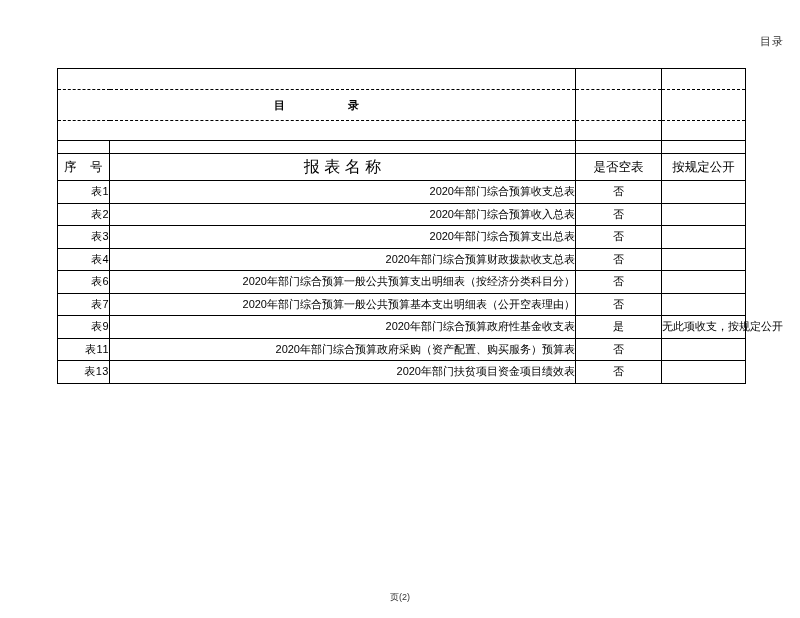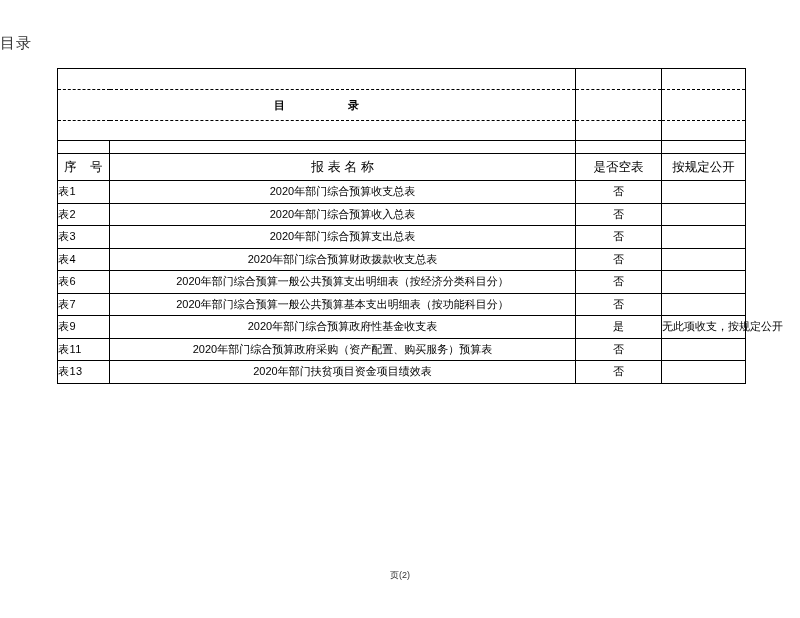--- a/index.html
+++ b/index.html
@@ -19,28 +19,28 @@
     position: relative;
     width: 800px;
     height: 618px;
     background: #ffffff;
   }
   .header-label {
     position: absolute;
     top: 34px;
     left: 0;
     width: 784px;
-    text-align: left;
-    font-size: 15px;
+    text-align: right;
+    font-size: 11px;
     color: #333333;
     letter-spacing: 1px;
   }
   .footer-label {
     position: absolute;
-    top: 569px;
+    top: 591px;
     left: 0;
     width: 800px;
     text-align: center;
     font-size: 9px;
     color: #333333;
   }
   .table-wrap {
     position: absolute;
     left: 57px;
     top: 68px;
@@ -97,32 +97,32 @@
     border-right: 1px solid #000;
     border-top: none;
     border-bottom: none;
   }
   tr.head-row td {
     height: 26px;
     text-align: center;
     font-size: 12.5px;
   }
   tr.head-row td.hname {
-    font-size: 13px;
+    font-size: 16px;
   }
   tr.data-row td {
     height: 21.5px;
   }
   td.cno {
-    text-align: left;
+    text-align: right;
     font-size: 12px;
     letter-spacing: 0.5px;
   }
   td.cname {
-    text-align: center;
+    text-align: right;
     padding-left: 6px;
     font-size: 11.5px;
   }
   td.cempty {
     text-align: center;
     font-size: 10.5px;
   }
   td.cwhy {
     text-align: left;
     font-size: 8.5px;
@@ -202,21 +202,21 @@
           <td class="cwhy"></td>
         </tr>
         <tr class="data-row">
           <td class="cno">表6</td>
           <td class="cname">2020年部门综合预算一般公共预算支出明细表（按经济分类科目分）</td>
           <td class="cempty">否</td>
           <td class="cwhy"></td>
         </tr>
         <tr class="data-row">
           <td class="cno">表7</td>
-          <td class="cname">2020年部门综合预算一般公共预算基本支出明细表（按功能科目分）</td>
+          <td class="cname">2020年部门综合预算一般公共预算基本支出明细表（公开空表理由）</td>
           <td class="cempty">否</td>
           <td class="cwhy"></td>
         </tr>
         <tr class="data-row">
           <td class="cno">表9</td>
           <td class="cname">2020年部门综合预算政府性基金收支表</td>
           <td class="cempty">是</td>
           <td class="cwhy">无此项收支，按规定公开</td>
         </tr>
         <tr class="data-row">

